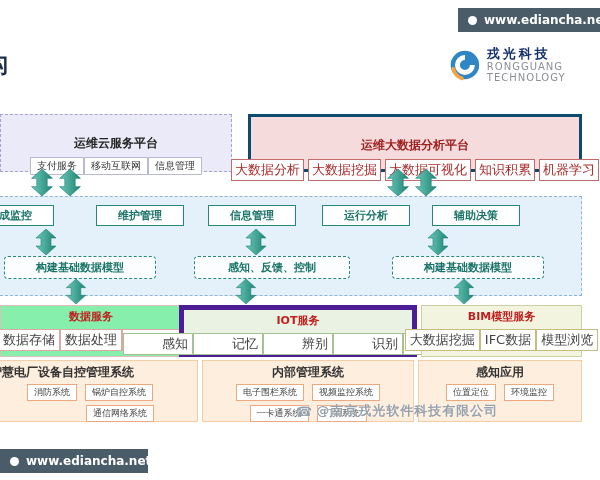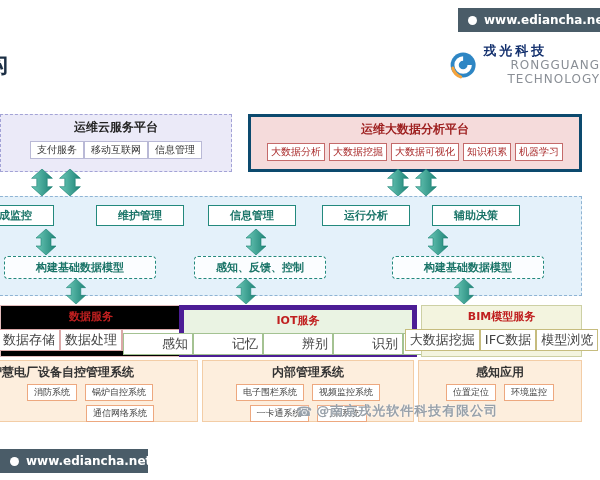--- a/index.html
+++ b/index.html
@@ -12,53 +12,53 @@
   .wm-bar { position:absolute; height:24px; background:#4a5c68; color:#fff;
             display:flex; align-items:center; gap:7px; padding:0 10px;
             font-size:12px; font-weight:bold; }
   #wm-top { left:458px; top:8px; width:142px; }
   #wm-bot { left:0; top:449px; width:148px; }
   .dot { width:9px; height:9px; background:#fff; border-radius:50%; flex:0 0 auto; }
 
   
   #logo { position:absolute; left:450px; top:44px; display:flex; align-items:center; gap:7px; }
   #logo .name { font-size:13px; font-weight:bold; color:#14316e; letter-spacing:3px; line-height:1.1; }
-  #logo .sub  { font-size:12px; color:#8a8f96; letter-spacing:1px;text-align:right; }
+  #logo .sub  { font-size:10px; color:#8a8f96; letter-spacing:1px; }
 
   
   #partial-title { position:absolute; left:-16px; top:48px; font-size:24px; font-weight:bold; color:#1c2f45; }
 
   
-  .sec-title { text-align:center; font-size:12px; font-weight:bold; color:#222; padding-top:4px; white-space:nowrap; }
+  .sec-title { text-align:center; font-size:12px; font-weight:bold; color:#222; padding-top:20px; white-space:nowrap; }
   .items { display:flex; justify-content:center; margin-top:5px; padding:0 4px; }
   .ibox { background:#fff; border:1px solid #b9b9d6; font-size:10px; color:#333;
           padding:2px 6px; white-space:nowrap; line-height:1.2; }
 
   
   #cloud { left:0; top:114px; width:232px; height:58px; background:#ebeaf8; border:1px dashed #a3a3d6; }
   #bigdata { left:248px; top:114px; width:334px; height:58px; background:#f5dbdb; border:3px solid #0c4a6e; }
   #bigdata .sec-title { color:#9e2020; }
-  #bigdata .ibox { border-color:#c46a6a; color:#a92b2b; font-size:10px; padding:2px 3px; }
+  #bigdata .ibox { border-color:#c46a6a; color:#a92b2b; font-size:13px; padding:2px 3px; }
   #bigdata .items { gap:4px; }
 
   
   #middle-box { left:-30px; top:196px; width:612px; height:100px; background:#e4f1fa; border:1px dashed #8fb4d4; }
   .func { position:absolute; top:205px; height:21px; line-height:19px; text-align:center;
           background:#fff; border:1px solid #23897d; color:#1a7468; font-size:11px; font-weight:bold; }
   .dash-box { position:absolute; top:256px; height:23px; line-height:21px; text-align:center;
           background:rgba(255,255,255,.85); border:1px dashed #23897d; border-radius:4px;
           color:#1a7468; font-size:11px; font-weight:bold; }
 
   .arrow { position:absolute; }
 
   
   .svc { position:absolute; top:305px; height:52px; }
   .svc .sec-title { font-size:11px; color:#c02020; padding-top:3px; }
   .svc .ibox { font-size:13px; padding:2px 4px; }
-  #svc-data { left:0; width:182px; background:#000000; border:1px solid #e3bcbc; }
+  #svc-data { left:0; width:182px; background:#86efac; border:1px solid #e3bcbc; }
   #svc-data .ibox { border-color:#dba8a8; color:#444; }
   #svc-iot { left:179px; width:238px; background:#eaf3e3; border:5px solid #4c1d95; }
   #svc-iot .ibox { border-color:#a4c292; color:#444;padding-left:38px; }
   #svc-bim { left:421px; width:161px; background:#f3f4df; border:1px solid #cdd0a4; }
   #svc-bim .ibox { border-color:#c6bc7e; color:#444; }
 
   
   .bot { position:absolute; top:360px; height:62px; background:#fdeedd; border:1px solid #f3cda6; }
   .bot .sec-title { font-size:12px; color:#333; padding-top:3px; }
   .bot .ibox { border-color:#eda87f; font-size:9px; color:#444; }
@@ -153,21 +153,21 @@
       <polygon points="10,0 20,9 15,9 15,17 20,17 10,26 0,17 5,17 5,9 0,9" fill="url(#tg)" stroke="#177f71" stroke-width="0.6"></polygon>
     </svg>
   <svg class="arrow" style="left:244px;top:229px" width="24" height="26" viewBox="0 0 20 26">
       <polygon points="10,0 20,9 15,9 15,17 20,17 10,26 0,17 5,17 5,9 0,9" fill="url(#tg)" stroke="#177f71" stroke-width="0.6"></polygon>
     </svg>
   <svg class="arrow" style="left:426px;top:229px" width="24" height="26" viewBox="0 0 20 26">
       <polygon points="10,0 20,9 15,9 15,17 20,17 10,26 0,17 5,17 5,9 0,9" fill="url(#tg)" stroke="#177f71" stroke-width="0.6"></polygon>
     </svg>
 
   <div class="dash-box" style="left:4px;width:152px">构建基础数据模型</div>
-  <div class="dash-box" style="left:194px;width:132px">感知、反馈、控制</div>
+  <div class="dash-box" style="left:194px;width:156px">感知、反馈、控制</div>
   <div class="dash-box" style="left:392px;width:152px">构建基础数据模型</div>
 
   <svg class="arrow" style="left:64px;top:279px" width="24" height="25" viewBox="0 0 20 26">
       <polygon points="10,0 20,9 15,9 15,17 20,17 10,26 0,17 5,17 5,9 0,9" fill="url(#tg)" stroke="#177f71" stroke-width="0.6"></polygon>
     </svg>
   <svg class="arrow" style="left:234px;top:279px" width="24" height="25" viewBox="0 0 20 26">
       <polygon points="10,0 20,9 15,9 15,17 20,17 10,26 0,17 5,17 5,9 0,9" fill="url(#tg)" stroke="#177f71" stroke-width="0.6"></polygon>
     </svg>
   <svg class="arrow" style="left:452px;top:279px" width="24" height="25" viewBox="0 0 20 26">
       <polygon points="10,0 20,9 15,9 15,17 20,17 10,26 0,17 5,17 5,9 0,9" fill="url(#tg)" stroke="#177f71" stroke-width="0.6"></polygon>

